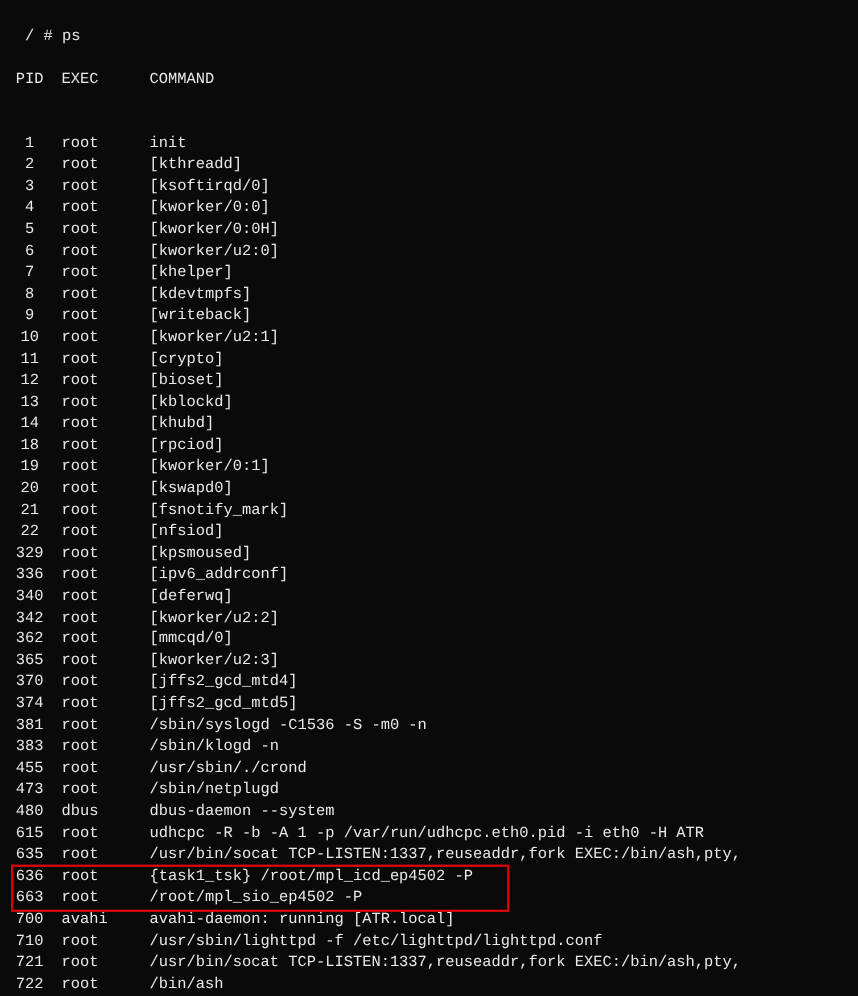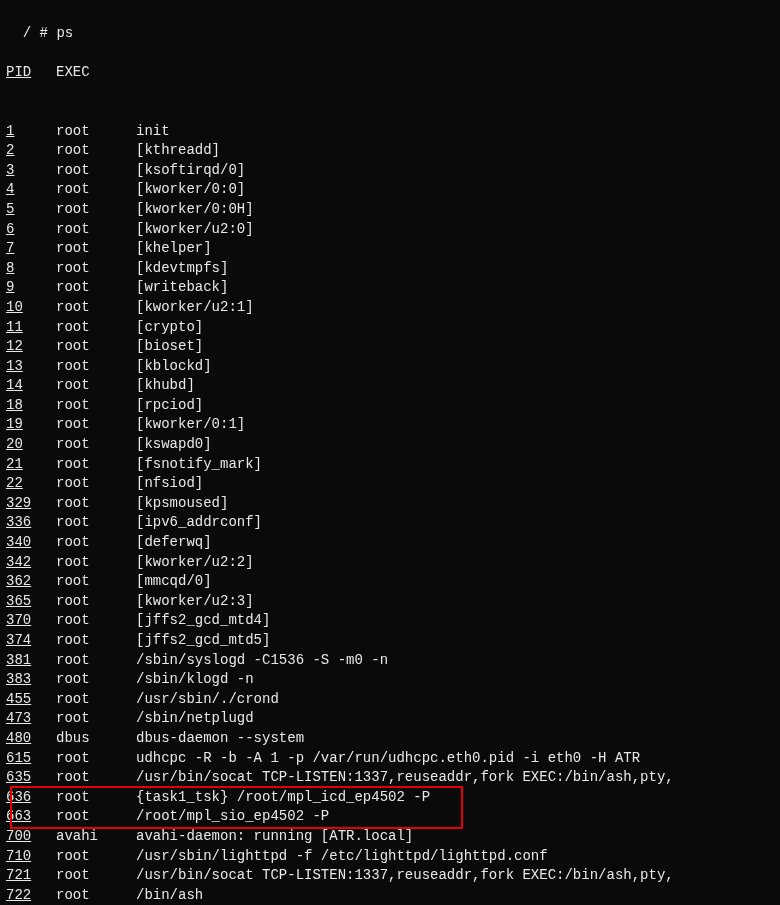--- a/index.html
+++ b/index.html
@@ -25,23 +25,22 @@
       display: inline;
     }
     .header-row {
       display: flex;
     }
     .data-row {
       display: flex;
     }
     .col-pid {
       width: 42px;
-      text-align: left;
+      text-align: center;
       padding-right: 0;
-      text-decoration: underline;
     }
     .col-user {
       width: 80px;
       padding-left: 8px;
     }
     .col-command {
       flex: 1;
       padding-left: 8px;
     }
     .highlight-box {
@@ -54,17 +53,18 @@
     }
   </style>
 </head>
 <body>
 
 <div class="terminal">
   <div class="prompt-line">/ # ps</div>
   <div class="header-row">
     <span class="col-pid">PID</span>
     <span class="col-user">EXEC</span>
+    <span class="col-command">COMMAND</span>
   </div>
   <div id="process-list"><div class="data-row"><span class="col-pid">1</span><span class="col-user">root</span><span class="col-command">init</span></div><div class="data-row"><span class="col-pid">2</span><span class="col-user">root</span><span class="col-command">[kthreadd]</span></div><div class="data-row"><span class="col-pid">3</span><span class="col-user">root</span><span class="col-command">[ksoftirqd/0]</span></div><div class="data-row"><span class="col-pid">4</span><span class="col-user">root</span><span class="col-command">[kworker/0:0]</span></div><div class="data-row"><span class="col-pid">5</span><span class="col-user">root</span><span class="col-command">[kworker/0:0H]</span></div><div class="data-row"><span class="col-pid">6</span><span class="col-user">root</span><span class="col-command">[kworker/u2:0]</span></div><div class="data-row"><span class="col-pid">7</span><span class="col-user">root</span><span class="col-command">[khelper]</span></div><div class="data-row"><span class="col-pid">8</span><span class="col-user">root</span><span class="col-command">[kdevtmpfs]</span></div><div class="data-row"><span class="col-pid">9</span><span class="col-user">root</span><span class="col-command">[writeback]</span></div><div class="data-row"><span class="col-pid">10</span><span class="col-user">root</span><span class="col-command">[kworker/u2:1]</span></div><div class="data-row"><span class="col-pid">11</span><span class="col-user">root</span><span class="col-command">[crypto]</span></div><div class="data-row"><span class="col-pid">12</span><span class="col-user">root</span><span class="col-command">[bioset]</span></div><div class="data-row"><span class="col-pid">13</span><span class="col-user">root</span><span class="col-command">[kblockd]</span></div><div class="data-row"><span class="col-pid">14</span><span class="col-user">root</span><span class="col-command">[khubd]</span></div><div class="data-row"><span class="col-pid">18</span><span class="col-user">root</span><span class="col-command">[rpciod]</span></div><div class="data-row"><span class="col-pid">19</span><span class="col-user">root</span><span class="col-command">[kworker/0:1]</span></div><div class="data-row"><span class="col-pid">20</span><span class="col-user">root</span><span class="col-command">[kswapd0]</span></div><div class="data-row"><span class="col-pid">21</span><span class="col-user">root</span><span class="col-command">[fsnotify_mark]</span></div><div class="data-row"><span class="col-pid">22</span><span class="col-user">root</span><span class="col-command">[nfsiod]</span></div><div class="data-row"><span class="col-pid">329</span><span class="col-user">root</span><span class="col-command">[kpsmoused]</span></div><div class="data-row"><span class="col-pid">336</span><span class="col-user">root</span><span class="col-command">[ipv6_addrconf]</span></div><div class="data-row"><span class="col-pid">340</span><span class="col-user">root</span><span class="col-command">[deferwq]</span></div><div class="data-row"><span class="col-pid">342</span><span class="col-user">root</span><span class="col-command">[kworker/u2:2]</span></div><div class="data-row"><span class="col-pid">362</span><span class="col-user">root</span><span class="col-command">[mmcqd/0]</span></div><div class="data-row"><span class="col-pid">365</span><span class="col-user">root</span><span class="col-command">[kworker/u2:3]</span></div><div class="data-row"><span class="col-pid">370</span><span class="col-user">root</span><span class="col-command">[jffs2_gcd_mtd4]</span></div><div class="data-row"><span class="col-pid">374</span><span class="col-user">root</span><span class="col-command">[jffs2_gcd_mtd5]</span></div><div class="data-row"><span class="col-pid">381</span><span class="col-user">root</span><span class="col-command">/sbin/syslogd -C1536 -S -m0 -n</span></div><div class="data-row"><span class="col-pid">383</span><span class="col-user">root</span><span class="col-command">/sbin/klogd -n</span></div><div class="data-row"><span class="col-pid">455</span><span class="col-user">root</span><span class="col-command">/usr/sbin/./crond</span></div><div class="data-row"><span class="col-pid">473</span><span class="col-user">root</span><span class="col-command">/sbin/netplugd</span></div><div class="data-row"><span class="col-pid">480</span><span class="col-user">dbus</span><span class="col-command">dbus-daemon --system</span></div><div class="data-row"><span class="col-pid">615</span><span class="col-user">root</span><span class="col-command">udhcpc -R -b -A 1 -p /var/run/udhcpc.eth0.pid -i eth0 -H ATR</span></div><div class="data-row"><span class="col-pid">635</span><span class="col-user">root</span><span class="col-command">/usr/bin/socat TCP-LISTEN:1337,reuseaddr,fork EXEC:/bin/ash,pty,</span></div><div class="data-row"><span class="col-pid">636</span><span class="col-user">root</span><span class="col-command">{task1_tsk} /root/mpl_icd_ep4502 -P</span></div><div class="data-row"><span class="col-pid">663</span><span class="col-user">root</span><span class="col-command">/root/mpl_sio_ep4502 -P</span></div><div class="data-row"><span class="col-pid">700</span><span class="col-user">avahi</span><span class="col-command">avahi-daemon: running [ATR.local]</span></div><div class="data-row"><span class="col-pid">710</span><span class="col-user">root</span><span class="col-command">/usr/sbin/lighttpd -f /etc/lighttpd/lighttpd.conf</span></div><div class="data-row"><span class="col-pid">721</span><span class="col-user">root</span><span class="col-command">/usr/bin/socat TCP-LISTEN:1337,reuseaddr,fork EXEC:/bin/ash,pty,</span></div><div class="data-row"><span class="col-pid">722</span><span class="col-user">root</span><span class="col-command">/bin/ash</span></div></div>
   
   <div id="highlight-box" class="highlight-box" style="top: 781.75px; height: 43.1875px;"></div>
 </div>
 
 </body></html>

